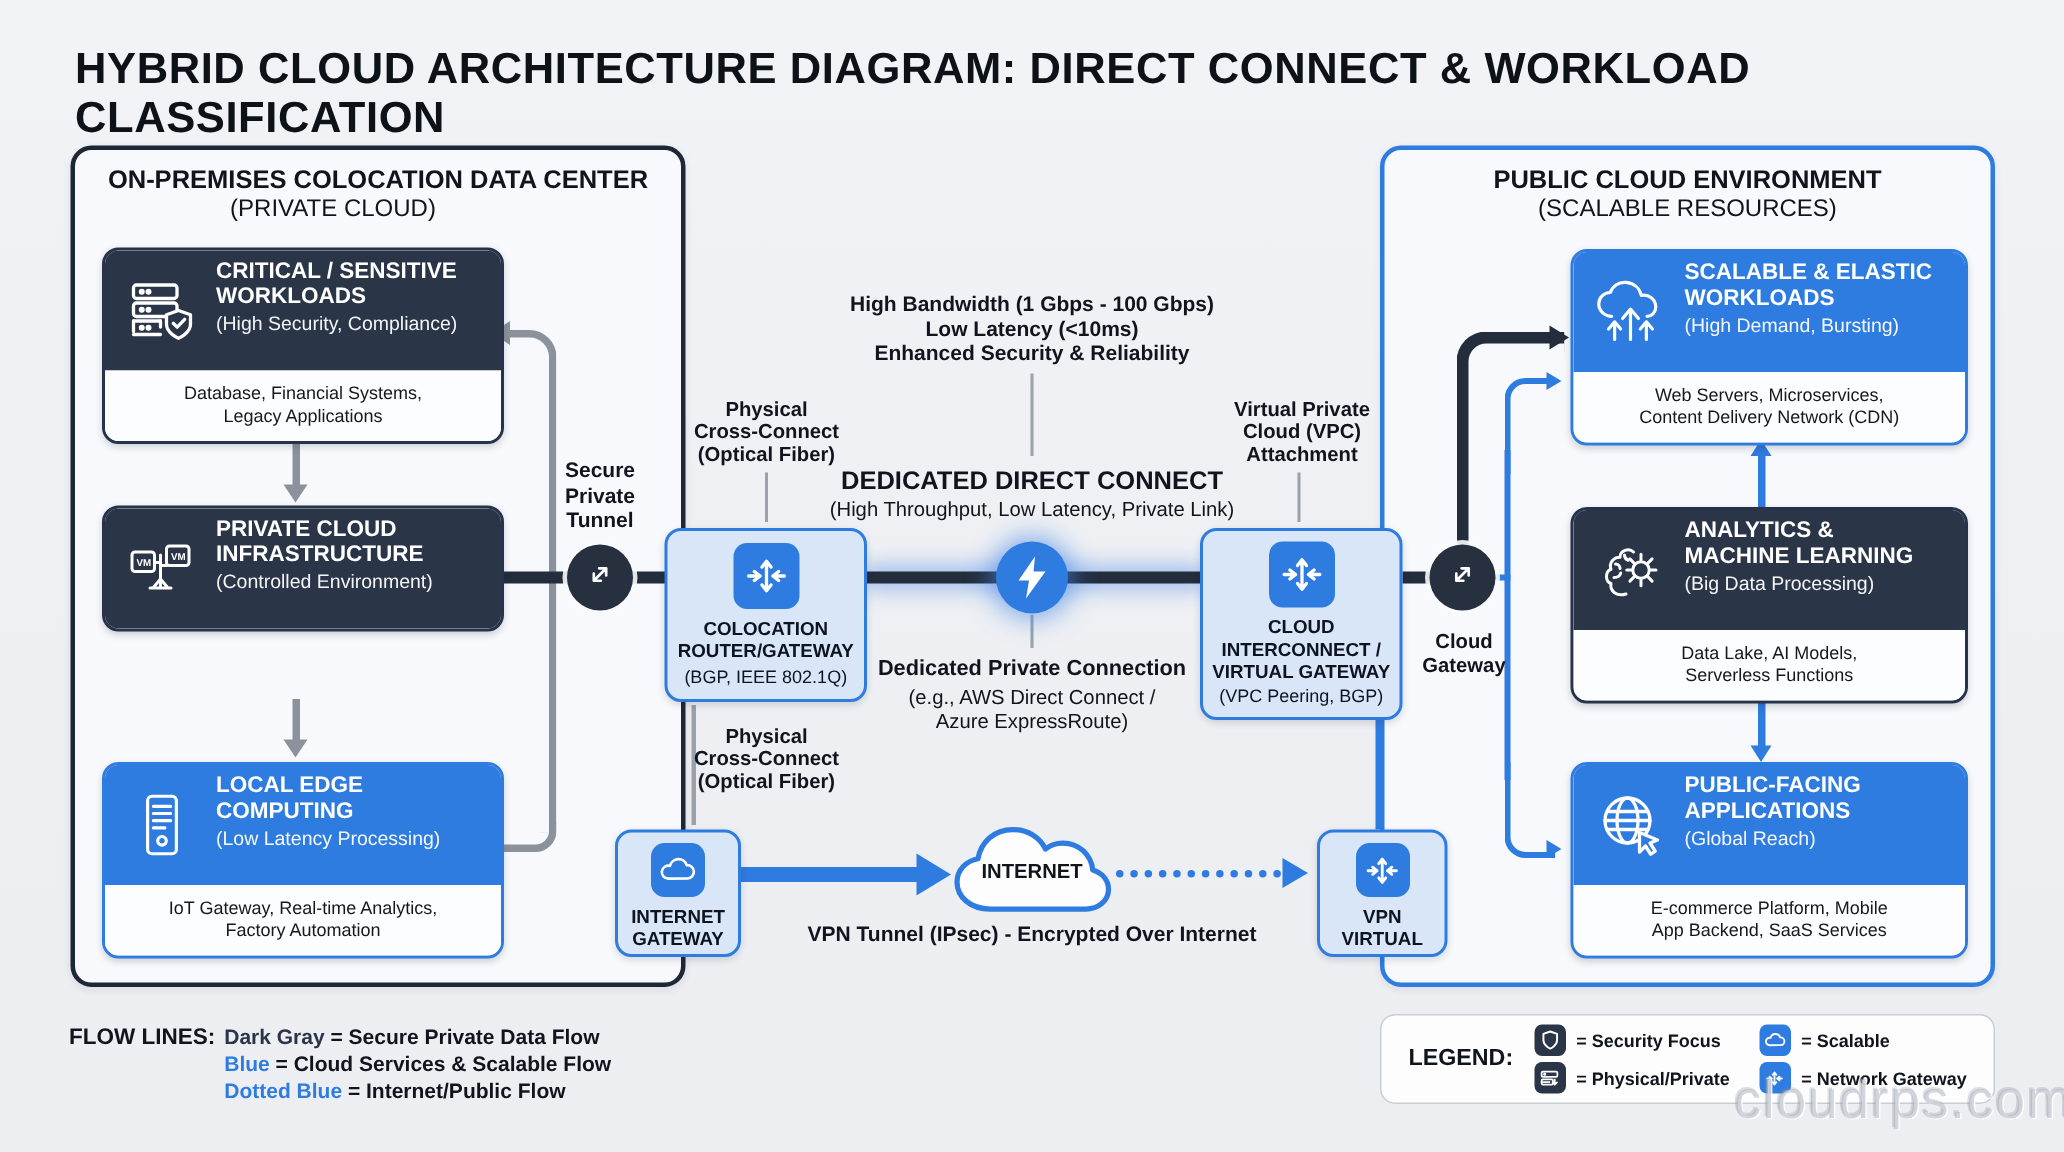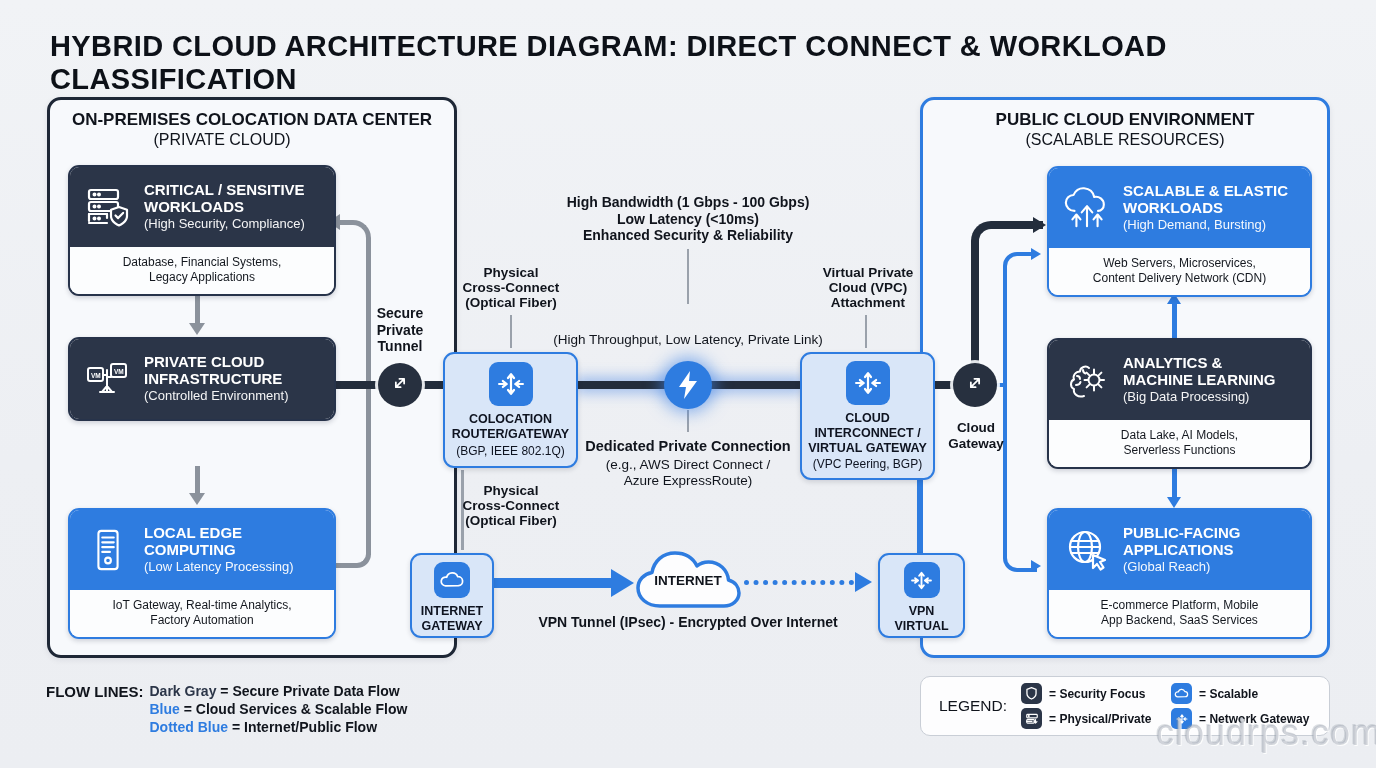--- a/index.html
+++ b/index.html
@@ -19,21 +19,21 @@
   .panel{border-radius:14px;background:#f7f9fc;box-shadow:0 2px 6px rgba(20,30,50,.08);z-index:0;}
   .panel.darkb{border:3px solid #1e2736;}
   .panel.blueb{border:3px solid #2e7ce0;}
   .panel-title{font-size:17px;font-weight:bold;}
   .panel-sub{font-size:16px;font-weight:normal;}
 
   
   .wbox{border-radius:11px;overflow:hidden;z-index:2;box-shadow:0 2px 5px rgba(20,30,50,.18);background:#fcfdfe;}
   .wbox.dark{border:2.5px solid #27334a;}
   .wbox.blue{border:2.5px solid #2e7ce0;}
-  .wbox-head{display:flex;align-items:center;gap:10px;padding:6px 10px 6px 12px;height:68px;}
+  .wbox-head{display:flex;gap:10px;padding:6px 10px 6px 12px;height:68px;}
   .wbox.dark .wbox-head{background:#2b3548;}
   .wbox.blue .wbox-head{background:#2e7ce0;}
   .wbox-head .ht{color:#fff;}
   .ht .t{font-size:15px;font-weight:bold;line-height:1.13;}
   .ht .s{font-size:13px;line-height:1.15;margin-top:2px;opacity:.95;font-weight:normal;}
   .wbox-body{background:#fcfdfe;text-align:center;font-size:12px;font-weight:500;line-height:1.28;padding:8px 4px;color:#14181f;}
   .hicon{flex:0 0 52px;display:flex;align-items:center;justify-content:center;}
 
   
   .gbox{background:#d9e6f8;border:2.5px solid #2e7ce0;border-radius:11px;z-index:2;
@@ -61,21 +61,21 @@
 
   
   .flow-legend{left:46px;top:683px;display:flex;gap:6px;z-index:2;}
   .flow-legend .head{font-size:15px;font-weight:bold;white-space:nowrap;}
   .flow-legend .rows{display:flex;flex-direction:column;gap:2px;font-size:14px;font-weight:600;}
   .flow-legend .lead{font-weight:bold;}
 
   
   .legend{left:920px;top:676px;width:410px;height:60px;background:#fdfdfe;border:1.5px solid #c9ced6;border-radius:10px;z-index:2;
           display:flex;align-items:center;padding:0 0 0 18px;box-sizing:border-box;}
-  .legend .head{font-size:15.5px;font-weight:normal;margin-right:14px;}
+  .legend .head{font-size:15.5px;font-weight:bold;margin-right:14px;}
   .legend .grid{display:grid;grid-template-columns:150px 175px;grid-auto-rows:25px;align-items:center;}
   .legend .item{display:flex;align-items:center;gap:7px;font-size:12px;font-weight:600;}
   .ltile{width:21px;height:21px;border-radius:5px;display:flex;align-items:center;justify-content:center;flex:0 0 21px;}
   .ltile.dark{background:#2b3548;}
   .ltile.blue{background:#2e7ce0;}
 
   .watermark{left:1156px;top:712px;font-size:36px;letter-spacing:1px;color:rgba(167,174,185,.5);
              text-shadow:1px 1px 0 rgba(255,255,255,.85),-1px -1px 0 rgba(120,130,145,.25);z-index:4;}
 </style>
 </head>
@@ -338,20 +338,21 @@
 
   <div class="abs ctr lab lab-b pre" style="left:352px;top:305px;width:96px;font-size:14px;">Secure
 Private
 Tunnel</div>
   <div class="abs ctr lab pre" style="left:935px;top:420px;width:82px;font-size:13.5px;font-weight:bold;line-height:1.2;">Cloud
 Gateway</div>
 
   <div class="abs ctr lab lab-m pre" style="left:538px;top:194px;width:300px;font-size:14px;line-height:1.18;">High Bandwidth (1 Gbps - 100 Gbps)
 Low Latency (&lt;10ms)
 Enhanced Security &amp; Reliability</div>
+  <div class="abs ctr lab" style="left:538px;top:311px;width:300px;font-size:17px;font-weight:bold;">DEDICATED DIRECT CONNECT</div>
   <div class="abs ctr lab" style="left:538px;top:332px;width:300px;font-size:13.5px;font-weight:500;">(High Throughput, Low Latency, Private Link)</div>
 
   <div class="abs ctr lab lab-b pre" style="left:455px;top:265px;width:112px;font-size:13.5px;line-height:1.12;">Physical
 Cross-Connect
 (Optical Fiber)</div>
   <div class="abs ctr lab lab-b pre" style="left:812px;top:265px;width:112px;font-size:13.5px;line-height:1.12;">Virtual Private
 Cloud (VPC)
 Attachment</div>
   <div class="abs ctr lab lab-b pre" style="left:455px;top:483px;width:112px;font-size:13.5px;line-height:1.12;">Physical
 Cross-Connect

